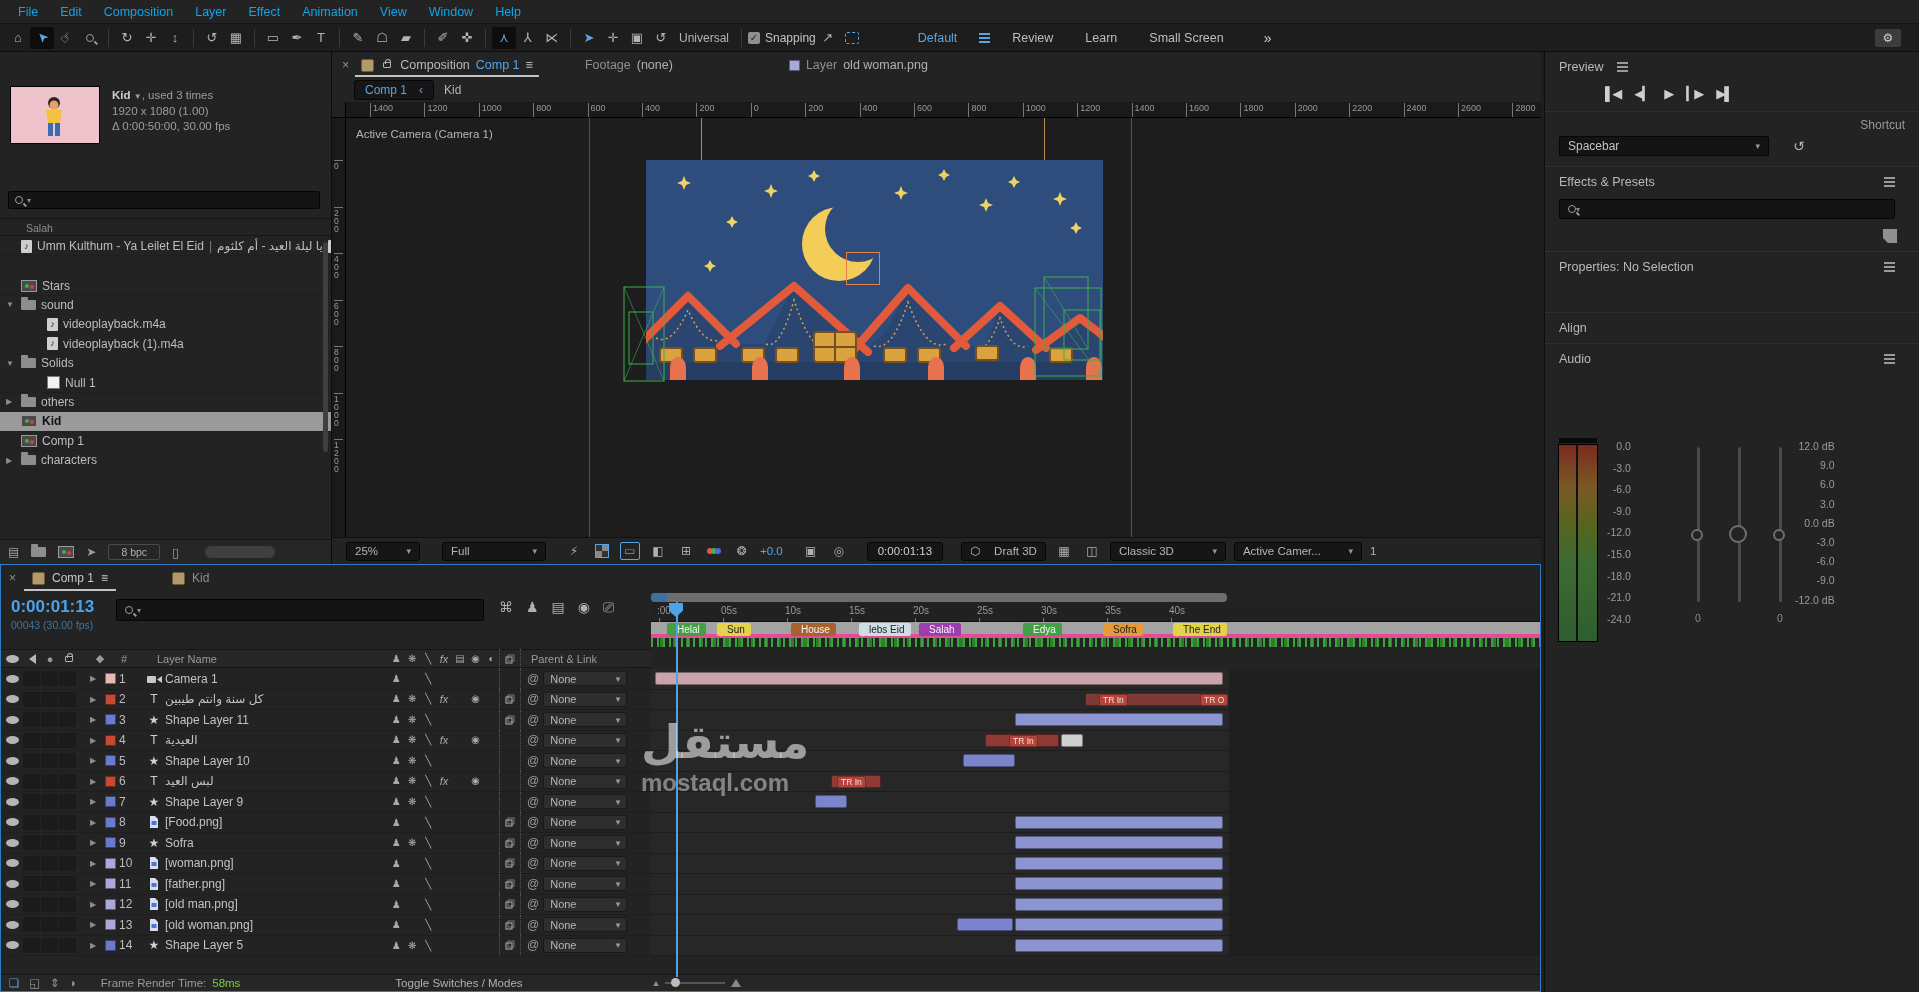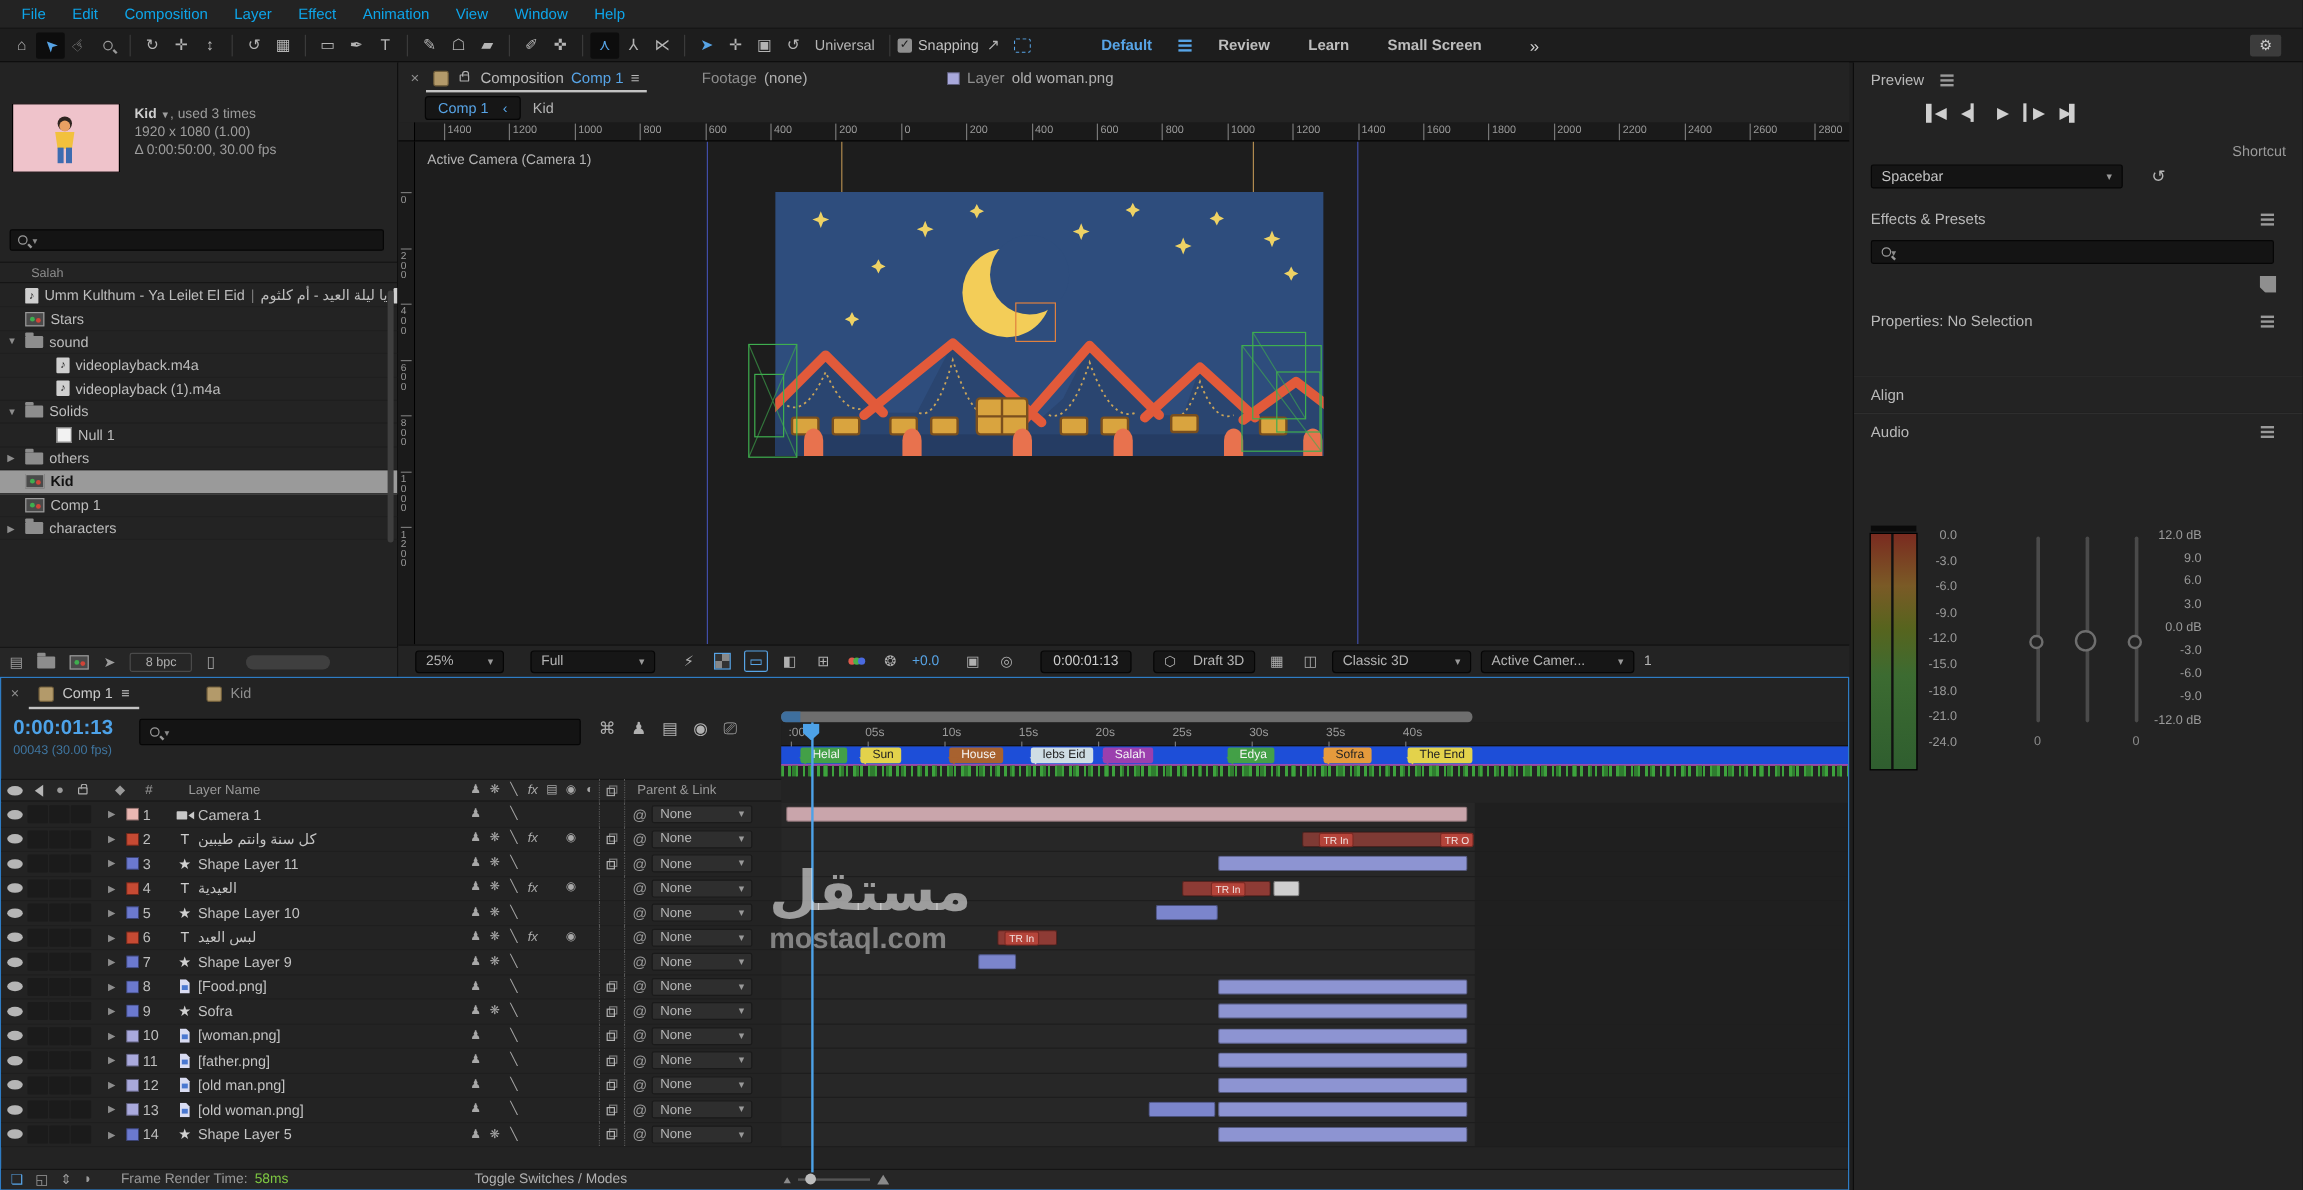--- a/index.html
+++ b/index.html
@@ -10,21 +10,21 @@
   .menubar{position:absolute;left:0;top:0;width:1919px;height:24px;background:#232323;border-bottom:1px solid #151515;display:flex;align-items:center;padding-left:8px;gap:2px;}
   .menu-item{padding:3px 10px;color:#0ea5e9;font-size:12.5px;cursor:default;}
   
   .toolbar{position:absolute;left:0;top:24px;width:1919px;height:28px;background:#1d1d1d;border-bottom:1px solid #0c0c0c;display:flex;align-items:center;padding-left:6px;}
   .tool{width:24px;height:22px;display:flex;align-items:center;justify-content:center;color:#b4b4b4;font-size:13px;border-radius:2px;}
   .tool.active{background:#0d0d0d;color:#57a4e6;}
   .tsep{width:1px;height:18px;background:#3a3a3a;margin:0 6px;}
   .tool .rot315{display:inline-block;transform:rotate(-135deg);}
   .tool .rot45{display:inline-block;transform:rotate(-45deg);}
   .ws-tabs{display:flex;align-items:center;gap:4px;margin-left:40px;}
-  .ws-tab{padding:4px 14px;color:#bdbdbd;font-size:12.5px;font-weight:bold;}
+  .ws-tab{padding:4px 14px;color:#bdbdbd;font-size:12.5px;}
   .ws-tab.active{color:#57a4e6;}
   .hamb{display:inline-block;width:11px;height:2px;background:#9a9a9a;box-shadow:0 4px 0 #9a9a9a,0 -4px 0 #9a9a9a;margin:0 4px;}
   .hamb.blue{background:#57a4e6;box-shadow:0 4px 0 #57a4e6,0 -4px 0 #57a4e6;}
   .snap-box{width:12px;height:12px;background:#8f8f8f;border-radius:2px;color:#1d1d1d;font-size:10px;display:flex;align-items:center;justify-content:center;margin-right:5px;}
   .dashedbox{width:14px;height:12px;border:1px dashed #57a4e6;border-radius:2px;}
   .gearbtn{margin-left:auto;margin-right:18px;width:26px;height:18px;background:#3c3c3c;border-radius:2px;color:#cfcfcf;display:flex;align-items:center;justify-content:center;font-size:12px;}
   
   .ptab{font-size:12.5px;color:#8f8f8f;padding:5px 8px;position:relative;}
   .ptab.active{color:#d2d2d2;}
   .ptab.active::after{content:"";position:absolute;left:2px;right:2px;bottom:-1px;height:2px;background:#c3c3c3;}
@@ -141,21 +141,21 @@
   .cubecol{width:22px;display:flex;justify-content:center;border-left:1px dotted #555;border-right:1px dotted #555;height:20px;align-items:center;}
   .parcol{width:130px;display:flex;align-items:center;gap:4px;padding-left:6px;}
   .nonedd{background:#2e2e2e;border:1px solid #1a1a1a;border-radius:2px;height:15px;display:flex;align-items:center;gap:14px;padding:0 6px;font-size:11px;color:#b5b5b5;width:84px;}
   
   #time-area{position:absolute;left:650px;top:28px;width:889px;height:384px;}
   .workarea{position:absolute;left:0;top:0;width:576px;height:9px;background:#6e6e6e;border-radius:4px;}
   .workarea::before{content:"";position:absolute;left:0;top:0;bottom:0;width:16px;background:#3e6f9e;border-radius:4px 0 0 4px;}
   .tl-ruler{position:absolute;left:0;top:9px;width:100%;height:20px;background:#212121;border-bottom:1px solid #101010;}
   .tl-ruler .tick{position:absolute;top:3px;font-size:10px;color:#9a9a9a;}
   .tl-ruler .tick::after{content:"";position:absolute;left:2px;top:13px;width:1px;height:5px;background:#777;}
-  .mband{position:absolute;left:0;top:29px;width:100%;height:16px;background:#1d4ed8;border-bottom:1px solid #ec4899;padding-left:33px;}
+  .mband{position:absolute;left:0;top:29px;width:100%;height:16px;background:#a3a3a3;border-bottom:4px solid #ec4899;padding-left:33px;}
   .marker{position:absolute;top:1px;height:13px;border-radius:2px;padding:0 6px 0 10px;font-size:10px;line-height:13px;display:flex;align-items:center;}
   .marker i{position:absolute;left:-1px;bottom:-1px;width:0;height:0;border-left:5px solid transparent;border-right:5px solid transparent;}
   .wave{position:absolute;left:0;top:45px;width:100%;height:9px;background:
     repeating-linear-gradient(90deg,#3da23d 0 2px,transparent 2px 6px),
     repeating-linear-gradient(90deg,transparent 0 9px,#2f7d2f 9px 13px);}
   #bar-rows{position:absolute;left:0;top:76px;width:100%;}
   .brow{position:relative;height:20.5px;background:#272727;border-bottom:1px solid #1d1d1d;}
   .brow::after{content:"";position:absolute;left:578px;right:0;top:0;bottom:0;background:#1f1f1f;}
   .bar{position:absolute;top:3px;height:13px;border-radius:2px;border:1px solid rgba(0,0,0,.4);z-index:2;}
   .trtag{position:absolute;top:4px;height:12px;background:#b5443a;border:1px solid #7e2a24;color:#f2e2e0;font-size:8.5px;line-height:10px;padding:0 3px;border-radius:2px;z-index:3;white-space:nowrap;}
@@ -272,21 +272,21 @@
     <div class="namehdr">Salah</div>
     <div id="proj-rows">
         <div class="prow" style="padding-left: 6px;">
     <span class="twirl"></span>
     <span class="musico">♪</span>
     <span class="pname">Umm Kulthum - Ya Leilet El Eid</span>
   <span style="color: rgb(122, 122, 122);">|</span>
           <span class="pname-ar">يا ليلة العيد - أم كلثوم</span>
           <span class="musico">♪</span>
         </div>
-        <div class="prow" style="padding-left: 6px;">
+        <div class="prow" style="padding-left: 6px; margin-top: 20px;">
     <span class="twirl"></span>
     <span class="compico"></span>
     <span class="pname">Stars</span>
   </div>
         <div class="prow" style="padding-left: 6px;">
     <span class="twirl">▼</span>
     <span class="folderico"></span>
     <span class="pname">sound</span>
   </div>
         <div class="prow" style="padding-left: 32px;">

